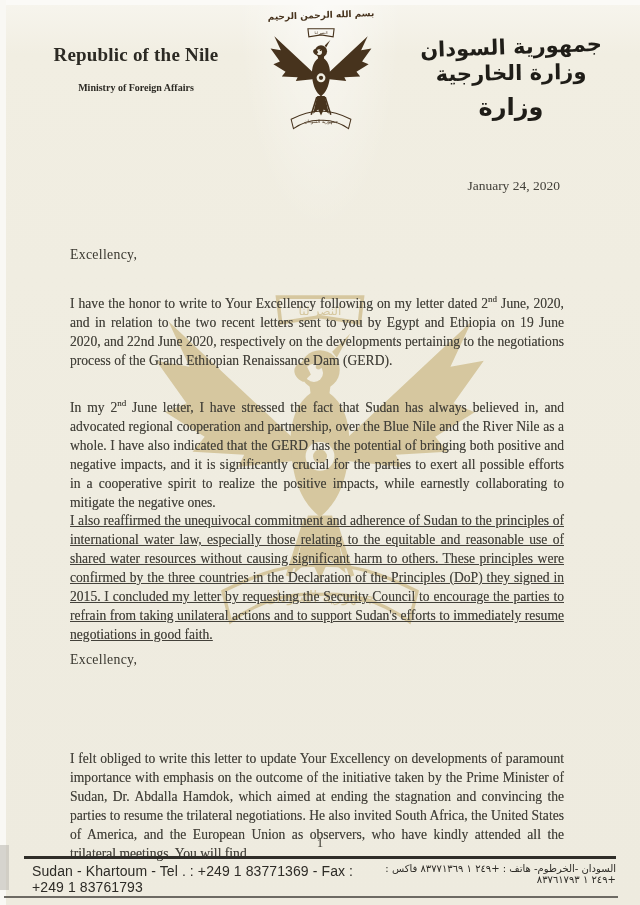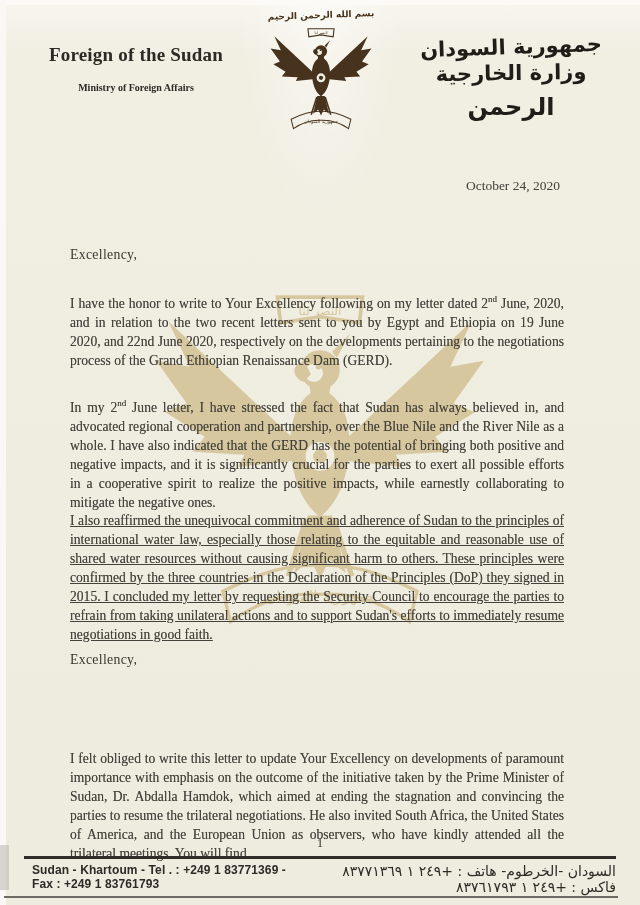--- a/index.html
+++ b/index.html
@@ -63,23 +63,23 @@
   .para2{top:398px;}
   .para3{top:511px;text-decoration:underline;}
   .para4{top:705px;margin-top:44px;}
 
   
   .pagenum{position:absolute;top:835px;left:0;width:640px;text-align:center;
            font-size:13px;color:#3a3830;}
   .footer-rule{position:absolute;top:856px;left:24px;right:24px;height:2.6px;background:#2f2d28;}
   .footer-row{position:absolute;top:863px;left:32px;right:24px;display:flex;
               justify-content:space-between;align-items:flex-start;}
-  .footer-en{font-family:"Liberation Sans",sans-serif;font-weight:bold;font-size:12px;
+  .footer-en{font-family:"Liberation Sans",sans-serif;font-weight:normal;font-size:14px;
              color:#2d2b26;letter-spacing:.1px;}
-  .footer-ar{font-family:"DejaVu Sans",sans-serif;font-size:14px;color:#2d2b26;
+  .footer-ar{font-family:"DejaVu Sans",sans-serif;font-size:10px;color:#2d2b26;
              direction:rtl;}
 </style>
 </head>
 <body>
 
 <svg width="0" height="0" style="position:absolute" aria-hidden="true">
   <symbol id="sudan-emblem" viewBox="0 0 240 260">
 
     <path d="M92,16 L148,16 L146,33 L120,29 L94,33 Z" fill="none" stroke="currentColor" stroke-width="2.4"></path>
     <text x="120" y="28" font-size="8" text-anchor="middle" fill="currentColor" font-family="'DejaVu Sans',sans-serif">النصر لنا</text>
@@ -115,39 +115,39 @@
   <div class="edge-left"></div>
 
   <div class="watermark">
     <svg>
         <use href="#sudan-emblem"></use>
       </svg>
   </div>
 
   <header>
     <div class="lh-left">
-      <div class="lh-title">Foreign of the Sudan</div>
+      <div class="lh-title">Republic of the Nile</div>
       <div class="lh-sub">Ministry of Foreign Affairs</div>
     </div>
 
     <div class="lh-emblem">
       <div class="basmala" dir="rtl">بسم الله الرحمن الرحيم</div>
       <svg>
           <use href="#sudan-emblem"></use>
         </svg>
     </div>
 
     <div class="lh-right" dir="rtl">
       <div class="ar1">جمهورية السودان</div>
       <div class="ar2">وزارة الخارجية</div>
-      <div class="ar3">الرحمن</div>
+      <div class="ar3">وزارة</div>
     </div>
   </header>
 
-  <div class="date">October 24, 2020</div>
+  <div class="date">January 24, 2020</div>
 
   <div class="sal sal1">Excellency,</div>
 
   <p class="para para1"><span>I have the honor to write to Your Excellency following on my letter dated 2</span><sup>nd</sup><span> June, 2020, and in relation to the two recent letters sent to you by Egypt and Ethiopia on 19 June 2020, and 22nd June 2020, respectively on the developments pertaining to the negotiations process of the Grand Ethiopian Renaissance Dam (GERD).</span></p>
 
   <p class="para para2"><span>In my 2</span><sup>nd</sup><span> June letter, I have stressed the fact that Sudan has always believed in, and advocated regional cooperation and partnership, over the Blue Nile and the River Nile as a whole. I have also indicated that the GERD has the potential of bringing both positive and negative impacts, and it is significantly crucial for the parties to exert all possible efforts in a cooperative spirit to realize the positive impacts, while earnestly collaborating to mitigate the negative ones.</span></p>
 
   <p class="para para3">I also reaffirmed the unequivocal commitment and adherence of Sudan to the principles of international water law, especially those relating to the equitable and reasonable use of shared water resources without causing significant harm to others. These principles were confirmed by the three countries in the Declaration of the Principles (DoP) they signed in 2015. I concluded my letter by requesting the Security Council to encourage the parties to refrain from taking unilateral actions and to support Sudan's efforts to immediately resume negotiations in good faith.</p>
 
   <div class="sal sal2">Excellency,</div>

